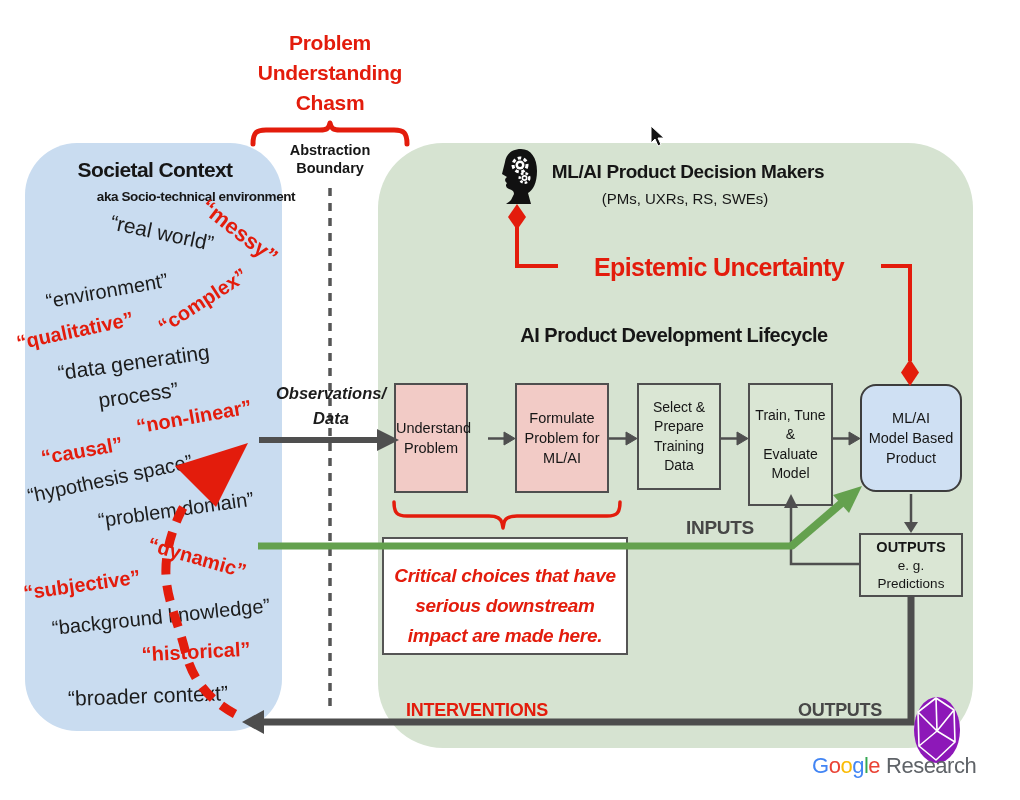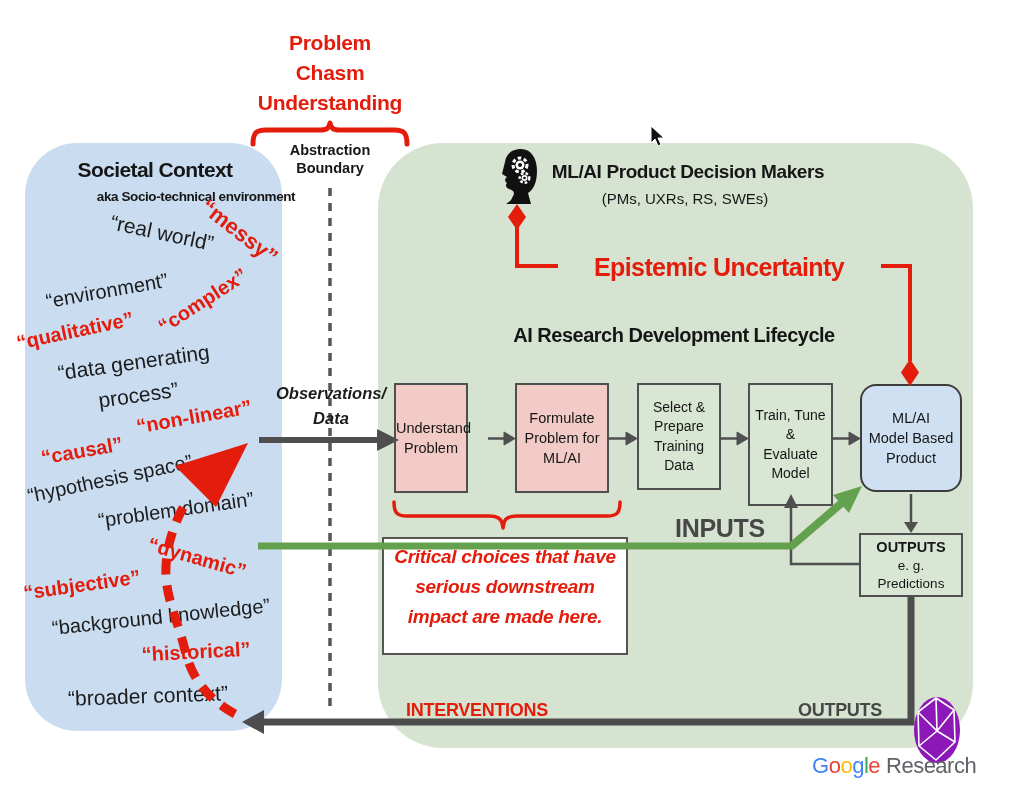--- a/index.html
+++ b/index.html
@@ -28,25 +28,25 @@
   .fbox{position:absolute;z-index:2;box-sizing:border-box;border:2px solid #4f4f4f;display:flex;flex-direction:column;
         justify-content:center;text-align:center;font-size:14.5px;line-height:1.38;color:#161616;}
   .fbox span{display:block;}
   .b1{left:394px;top:383px;width:74px;height:110px;background:#f2cbc6;}
   .b2{left:515px;top:383px;width:94px;height:110px;background:#f2cbc6;}
   .b3{left:637px;top:383px;width:84px;height:107px;background:#dae6d4;font-size:14px;}
   .b4{left:748px;top:383px;width:85px;height:123px;background:#dae6d4;font-size:14px;}
   .b5{left:860px;top:384px;width:102px;height:108px;background:#cfe0f3;border:2px solid #3d3d3d;border-radius:16px;}
   .outbox{left:859px;top:533px;width:104px;height:64px;background:#dae6d4;font-size:13.5px;line-height:1.32;}
   .outbox .bold1{font-weight:bold;font-size:14.5px;}
-  .inputs-lbl{left:720px;top:528px;font-size:25px;font-weight:bold;color:#474747;white-space:nowrap;letter-spacing:-0.3px;}
+  .inputs-lbl{left:720px;top:528px;font-size:19px;font-weight:bold;color:#474747;white-space:nowrap;letter-spacing:-0.3px;}
   .interventions-lbl{left:477px;top:710px;font-size:18px;font-weight:bold;color:#e31c0c;white-space:nowrap;letter-spacing:-0.3px;}
   .outputs-lbl{left:840px;top:710px;font-size:18px;font-weight:bold;color:#474747;white-space:nowrap;letter-spacing:-0.3px;}
   .note{left:382px;top:537px;width:246px;height:118px;background:#ffffff;border:2px solid #555;z-index:2;position:absolute;
-        box-sizing:border-box;text-align:center;padding-top:3px;font-size:19px;font-weight:bold;font-style:italic;
+        box-sizing:border-box;text-align:center;padding-top:22px;font-size:19px;font-weight:bold;font-style:italic;
         color:#e31c0c;line-height:30px;letter-spacing:-0.3px;}
   .note span{display:block;}
   .glogo{position:absolute;left:812px;top:753px;z-index:4;font-size:22px;white-space:nowrap;letter-spacing:-0.5px;}
   .glogo .g0,.glogo .g3{color:#4285F4;}
   .glogo .g1,.glogo .g5{color:#EA4335;}
   .glogo .g2{color:#FBBC05;}
   .glogo .g4{color:#34A853;}
   .glogo .research{color:#5f6368;margin-left:6px;}
 </style>
 </head>
@@ -56,22 +56,22 @@
 
   <div class="bg-blue"></div>
   <div class="bg-green"></div>
 
   <svg class="under" width="1020" height="800" viewBox="0 0 1020 800">
     <line x1="330" y1="188" x2="330" y2="712" stroke="#555" stroke-width="3.5" stroke-dasharray="8 7"></line>
   </svg>
 
   <div class="txt cx chasm-title">
     <span>Problem</span>
+    <span>Understanding</span>
     <span>Chasm</span>
-    <span>Understanding</span>
   </div>
   <div class="txt cx boundary">
     <span>Abstraction</span>
     <span>Boundary</span>
   </div>
 
   <div class="txt ctr soc-title">Societal Context</div>
   <div class="txt ctr soc-sub">aka Socio-technical environment</div>
 
   <span class="sw k" style="left:162px;top:233px;transform:translate(-50%,-50%) rotate(12deg);font-size:21px">“real world”</span>
@@ -86,21 +86,21 @@
   <span class="sw k" style="left:176px;top:510px;transform:translate(-50%,-50%) rotate(-8deg)">“problem domain”</span>
   <span class="sw r" style="left:197px;top:558px;transform:translate(-50%,-50%) rotate(16deg)">“dynamic”</span>
   <span class="sw r" style="left:82px;top:585px;transform:translate(-50%,-50%) rotate(-8deg)">“subjective”</span>
   <span class="sw k" style="left:161px;top:617px;transform:translate(-50%,-50%) rotate(-6deg)">“background knowledge”</span>
   <span class="sw r" style="left:196px;top:652px;transform:translate(-50%,-50%) rotate(-3deg)">“historical”</span>
   <span class="sw k" style="left:148px;top:696px;transform:translate(-50%,-50%) rotate(-2deg);font-size:21px">“broader context”</span>
 
   <div class="txt ctr dm-title">ML/AI Product Decision Makers</div>
   <div class="txt ctr dm-sub">(PMs, UXRs, RS, SWEs)</div>
   <div class="txt ctr epistemic">Epistemic Uncertainty</div>
-  <div class="txt ctr lc-title">AI Research Development Lifecycle</div>
+  <div class="txt ctr lc-title">AI Product Development Lifecycle</div>
 
   <div class="txt cx obs">
     <span>Observations/</span>
     <span>Data</span>
   </div>
 
   <div class="fbox b1">
     <span>Understand</span>
       <span>Problem</span>
   </div>

